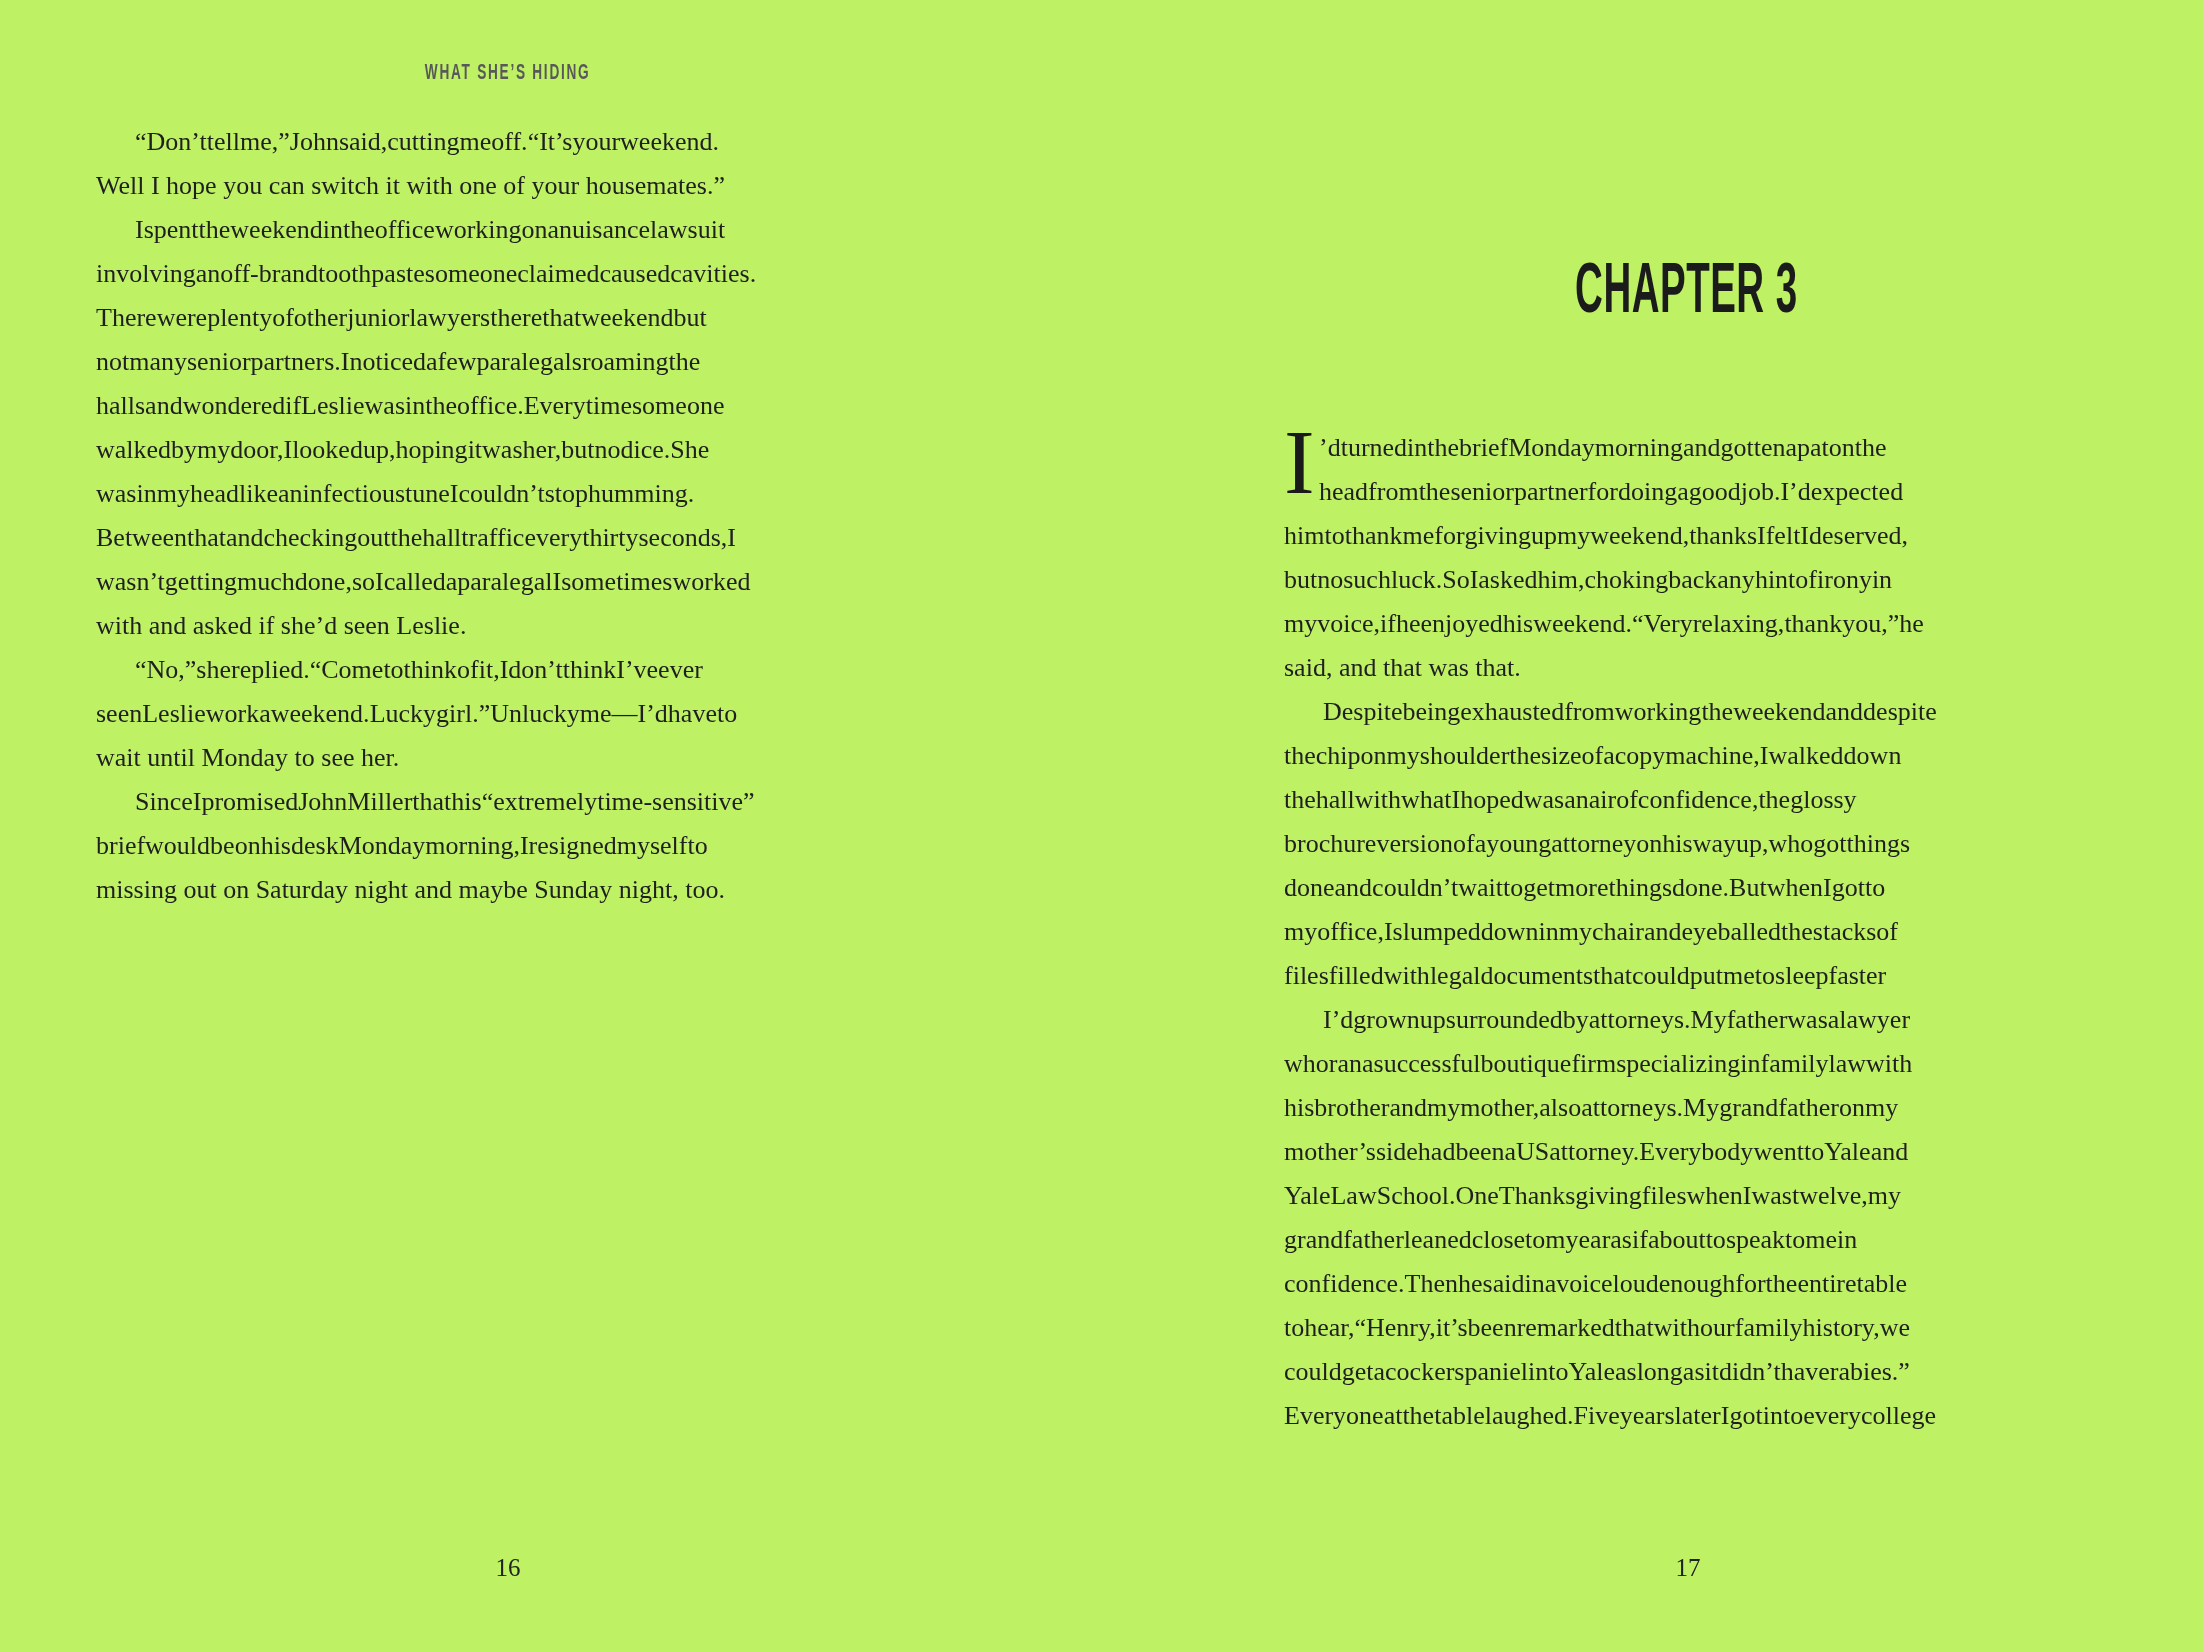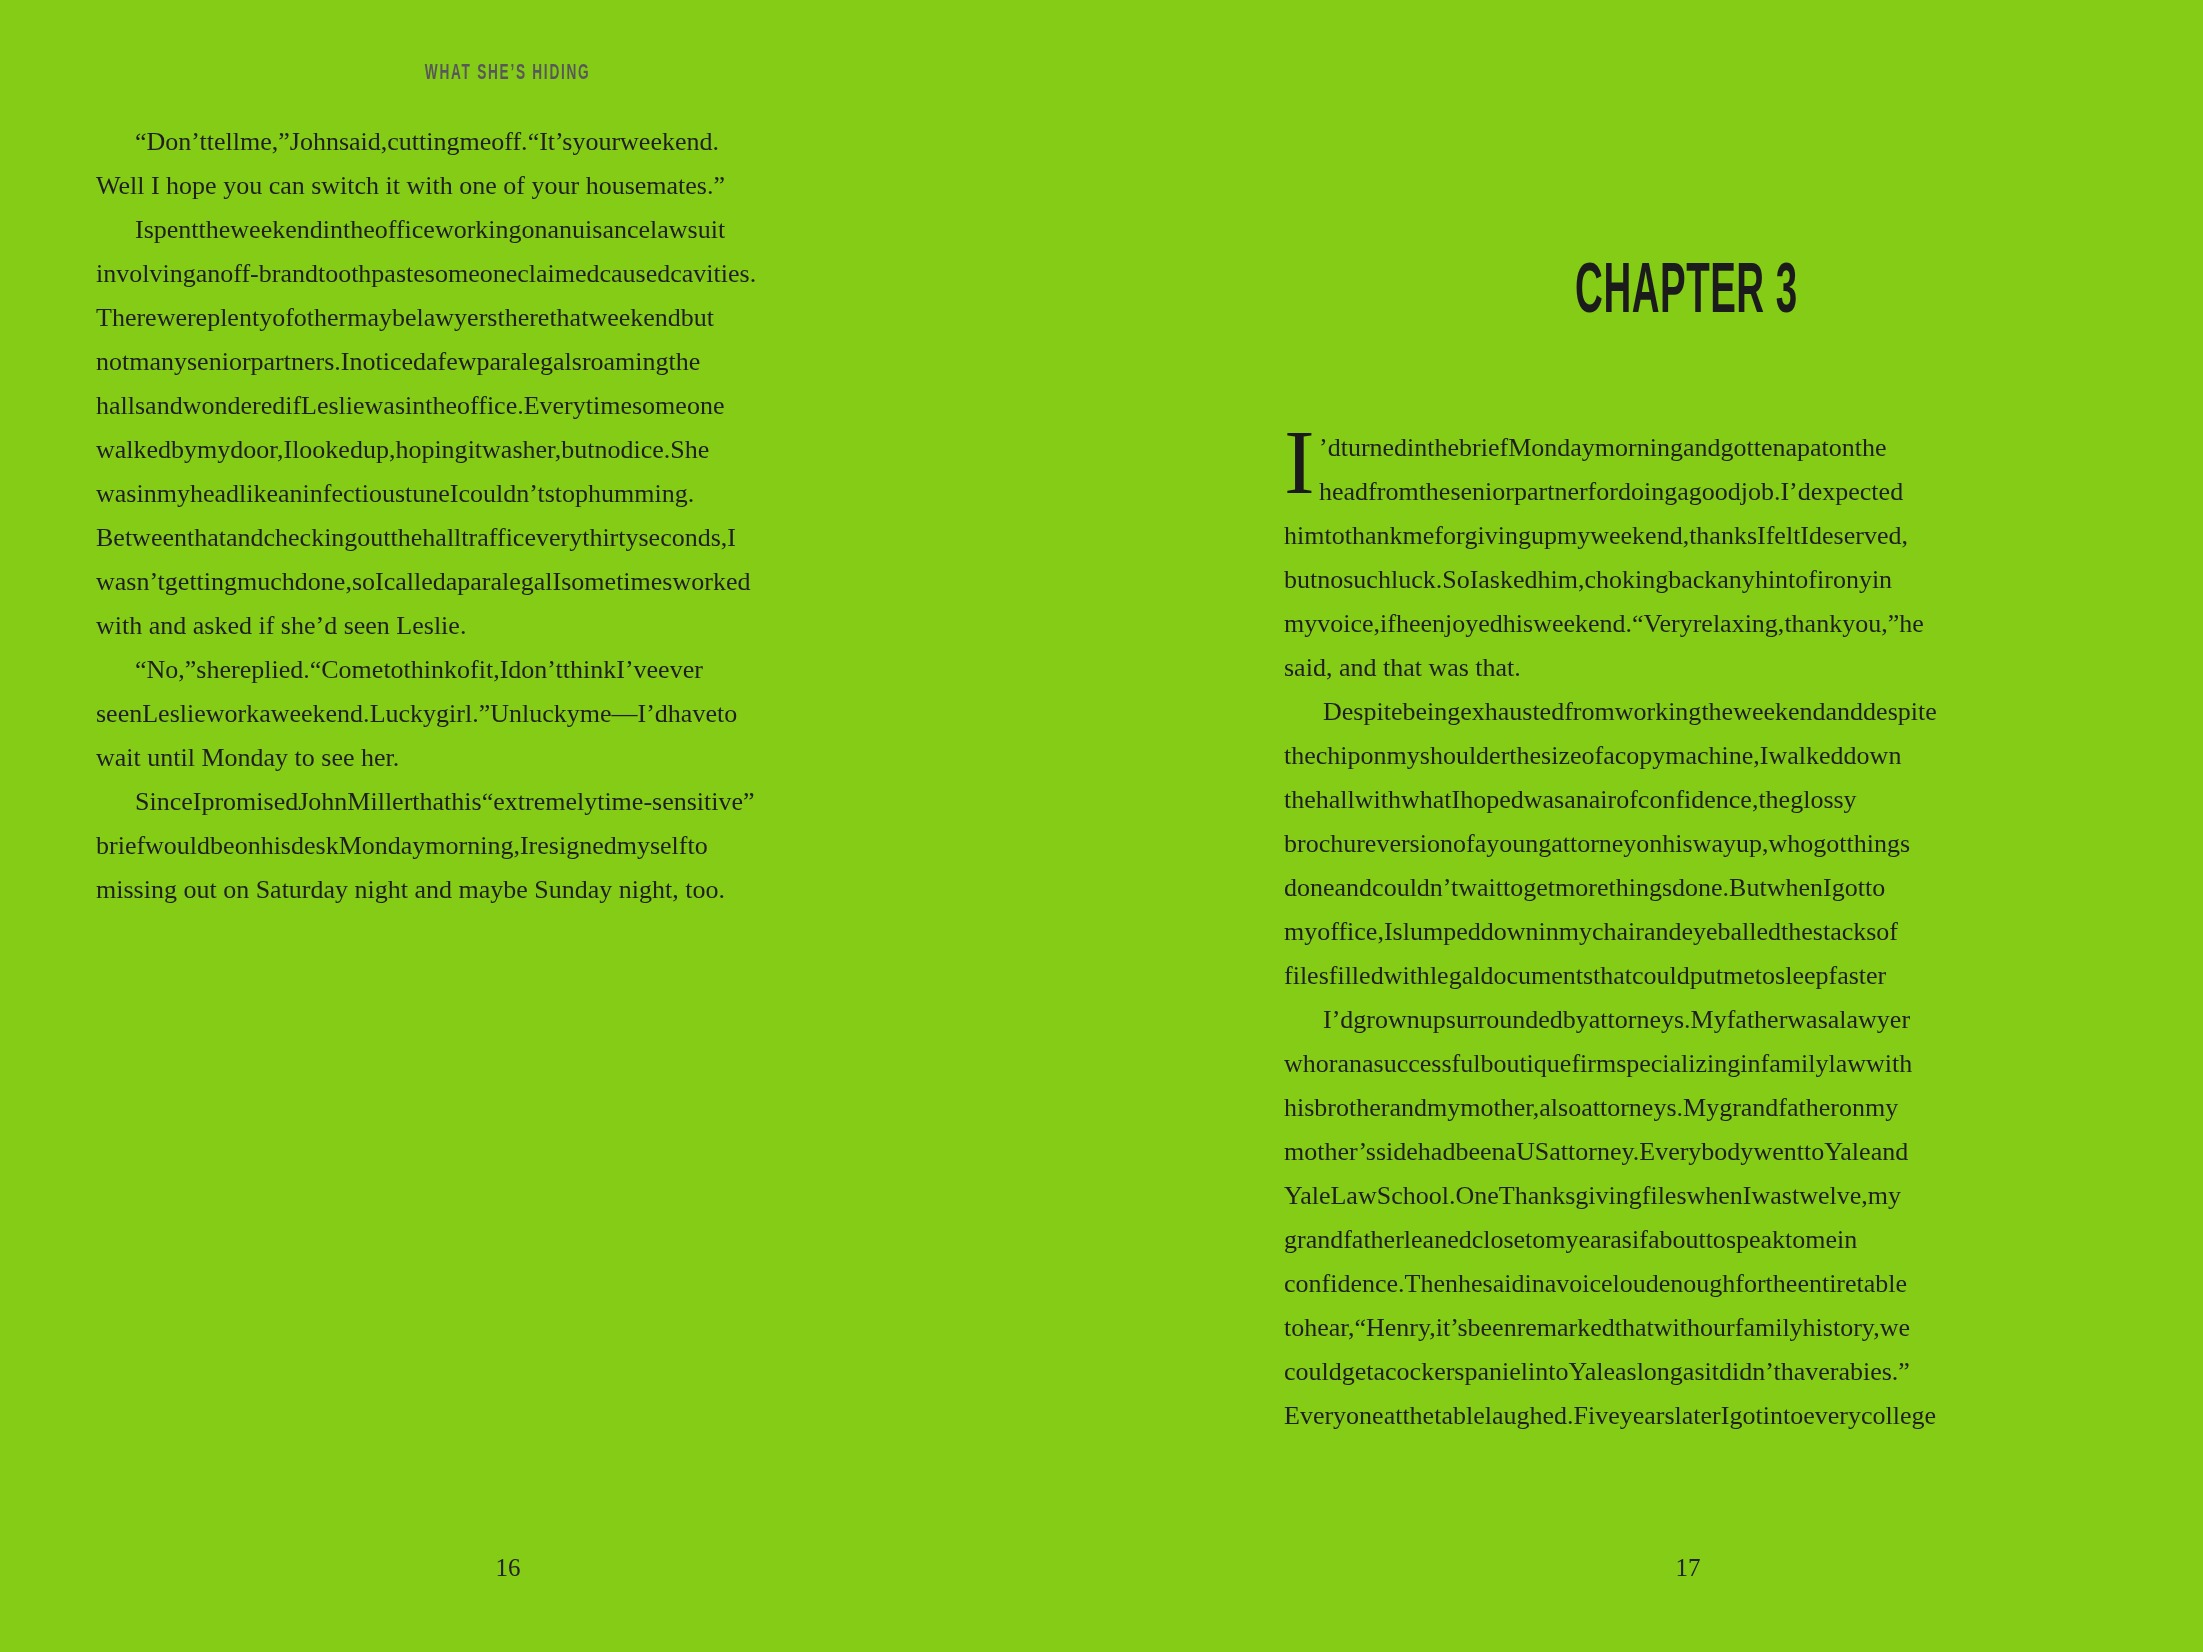--- a/index.html
+++ b/index.html
@@ -15,21 +15,21 @@
     width: 2204px;
     height: 1653px;
     display: flex;
     background: #ffffff;
     font-family: "Liberation Serif", "DejaVu Serif", serif;
   }
   .page {
     position: relative;
     width: 1102px;
     height: 1653px;
-    background: #84cc16;
+    background: #bef264;
   }
   
   .running-header {
     position: absolute;
     left: 96px;
     top: 59px;
     width: 824px;
     text-align: center;
     font-family: "Liberation Sans", sans-serif;
     font-weight: 700;
@@ -155,21 +155,21 @@
             <span>claimed</span>
             <span>caused</span>
             <span>cavities.</span>
           </div>
           <div class="line j">
             <span>There</span>
             <span>were</span>
             <span>plenty</span>
             <span>of</span>
             <span>other</span>
-            <span>maybe</span>
+            <span>junior</span>
             <span>lawyers</span>
             <span>there</span>
             <span>that</span>
             <span>weekend</span>
             <span>but</span>
           </div>
           <div class="line j">
             <span>not</span>
             <span>many</span>
             <span>senior</span>

